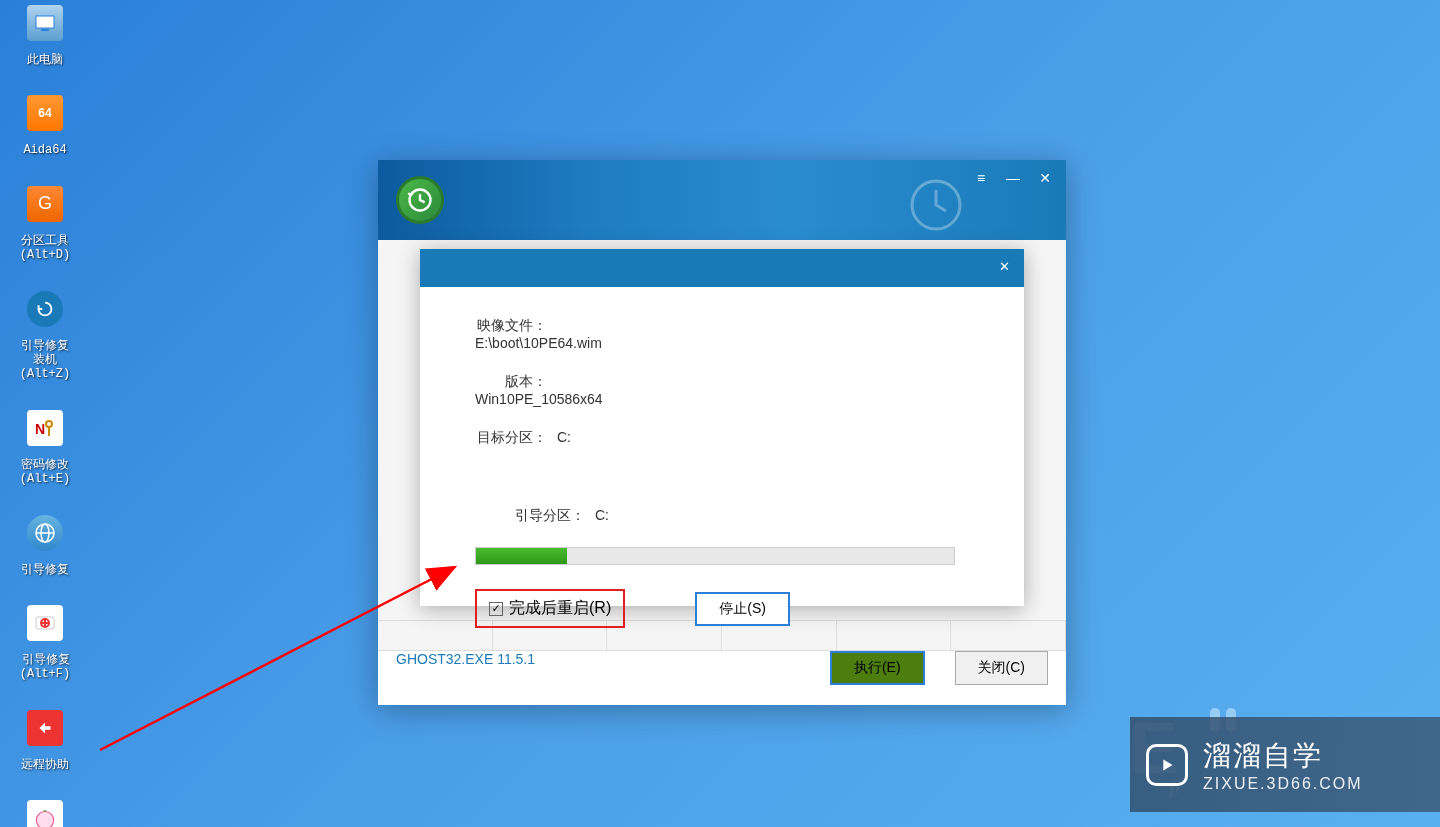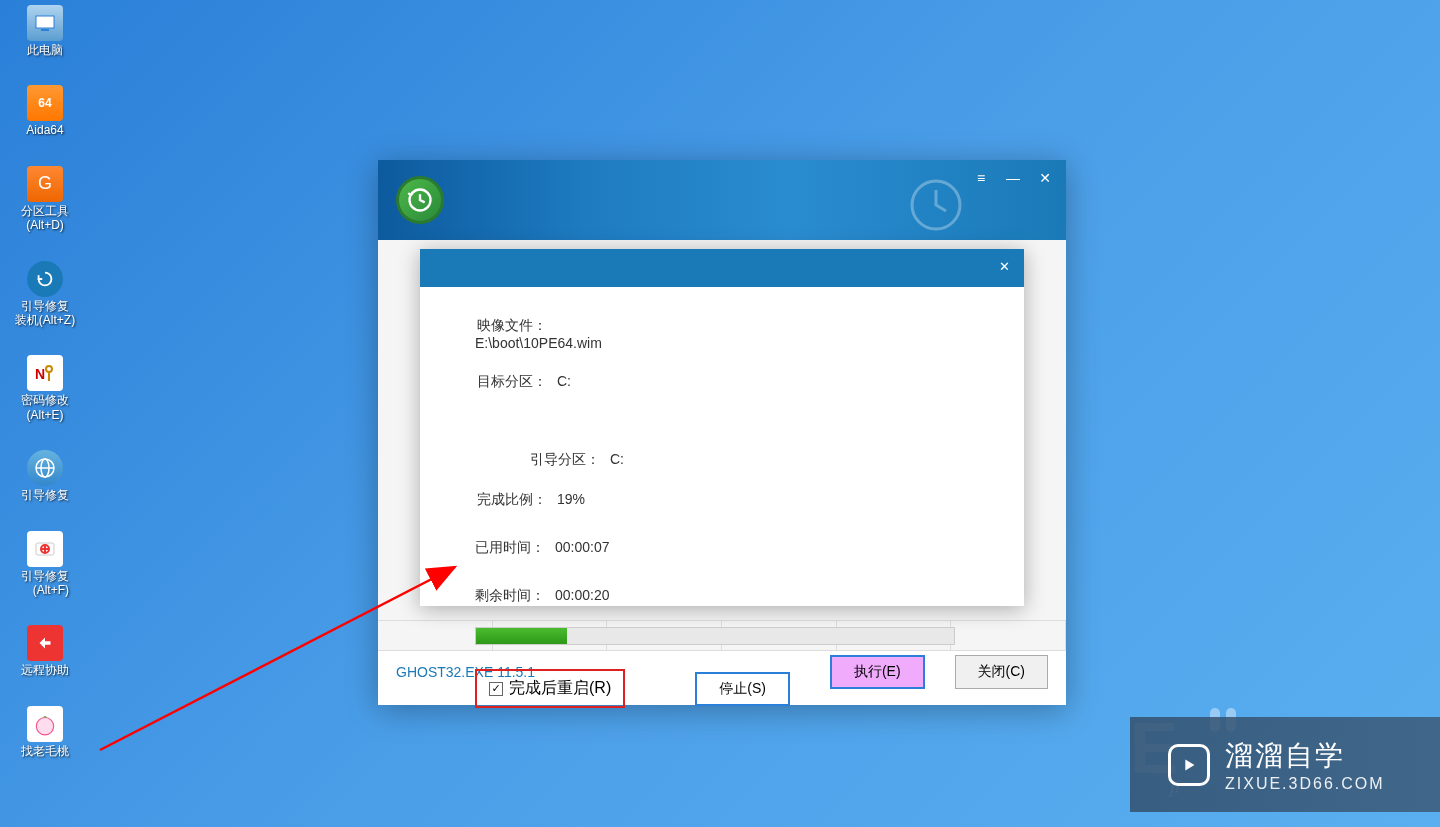--- a/index.html
+++ b/index.html
@@ -34,22 +34,23 @@
       display: flex;
       align-items: center;
       justify-content: center;
       border-radius: 4px;
     }
     .icon-label {
       color: white;
       font-size: 12px;
       text-align: center;
       text-shadow: 1px 1px 2px rgba(0,0,0,0.8);
-      margin-top: 2px;
+      margin-top: 12px;
       line-height: 1.2;
+      font-family: Liberation Mono, monospace;
     }
     
     .icon-pc { background: linear-gradient(#b0d4f0, #5a9ed0); }
     .icon-aida { background: linear-gradient(#ff9933, #ff7700); color: white; font-weight: bold; font-size: 12px; }
     .icon-part { background: linear-gradient(#ff8833, #ee6600); color: white; font-size: 18px; }
     .icon-restore { background: #1a7ab8; border-radius: 50%; }
     .icon-key { background: white; }
     .icon-browser { background: linear-gradient(#66b3e0, #3388cc); border-radius: 50%; }
     .icon-boot { background: white; }
     .icon-remote { background: #ee3333; color: white; }
@@ -117,21 +118,21 @@
       height: 410px;
       position: relative;
       background: #f5f5f5;
     }
     
     .main-footer {
       height: 43px;
       background: white;
       border-top: 1px solid #ddd;
       display: flex;
-      align-items: center;
+      align-items: flex-start;
       padding: 0 18px;
       justify-content: space-between;
     }
     
     .footer-label {
       color: #1a7ab8;
       font-size: 14px;
       font-weight: 500;
     }
     
@@ -140,21 +141,21 @@
       gap: 30px;
     }
     
     .btn {
       padding: 6px 22px;
       font-size: 14px;
       background: #f0f0f0;
       border: 1px solid #aaa;
       cursor: pointer;
     }
-    .btn-primary { border: 2px solid #2a7fd8; background: #f0abfc; }
+    .btn-primary { border: 2px solid #2a7fd8; background: #4d7c0f; }
     
     
     .inner-dialog {
       position: absolute;
       left: 420px;
       top: 249px;
       width: 604px;
       height: 357px;
       background: white;
       box-shadow: 0 3px 20px rgba(0,0,0,0.3);
@@ -270,21 +271,21 @@
     
     .watermark {
       position: absolute;
       right: 0;
       bottom: 15px;
       width: 310px;
       height: 95px;
       background: linear-gradient(90deg, rgba(50,80,110,0.85), rgba(60,90,120,0.85));
       display: flex;
       align-items: center;
-      padding: 0 38px;
+      padding: 0 16px;
       gap: 15px;
     }
     .watermark-icon {
       width: 42px;
       height: 42px;
       border: 3px solid white;
       border-radius: 10px;
       display: flex;
       align-items: center;
       justify-content: center;
@@ -439,42 +440,32 @@
 
 <div class="inner-dialog">
   <div class="inner-header">
     <span class="inner-close">✕</span>
   </div>
   <div class="inner-body">
     <div class="info-row">
       <span class="info-label" style="width:72px">映像文件：</span>
       <span>E:\boot\10PE64.wim</span>
     </div>
+    <div class="info-row">
+      <span class="info-label" style="width:72px">版本：</span>
+      <span>Win10PE_10586x64</span>
+    </div>
     <div class="info-row info-row-multi">
       <div style="display:flex">
         <span class="info-label" style="width:72px">目标分区：</span>
         <span>C:</span>
       </div>
-      <div style="display:flex; margin-left:55px">
+      <div style="display:flex; margin-left:40px">
         <span class="info-label">引导分区：</span>
         <span>C:</span>
-      </div>
-    </div>
-    <div class="info-row info-row-multi" style="gap:30px">
-      <div style="display:flex">
-        <span class="info-label" style="width:72px">完成比例：</span>
-        <span>19%</span>
-      </div>
-      <div style="display:flex">
-        <span class="info-label">已用时间：</span>
-        <span>00:00:07</span>
-      </div>
-      <div style="display:flex">
-        <span class="info-label">剩余时间：</span>
-        <span>00:00:20</span>
       </div>
     </div>
     <div class="progress-bar">
       <div class="progress-fill" style="width:19%"></div>
     </div>
     <div class="inner-footer">
       <div class="checkbox-wrap">
         <span class="checkbox">✓</span>
         <span>完成后重启(R)</span>
       </div>

